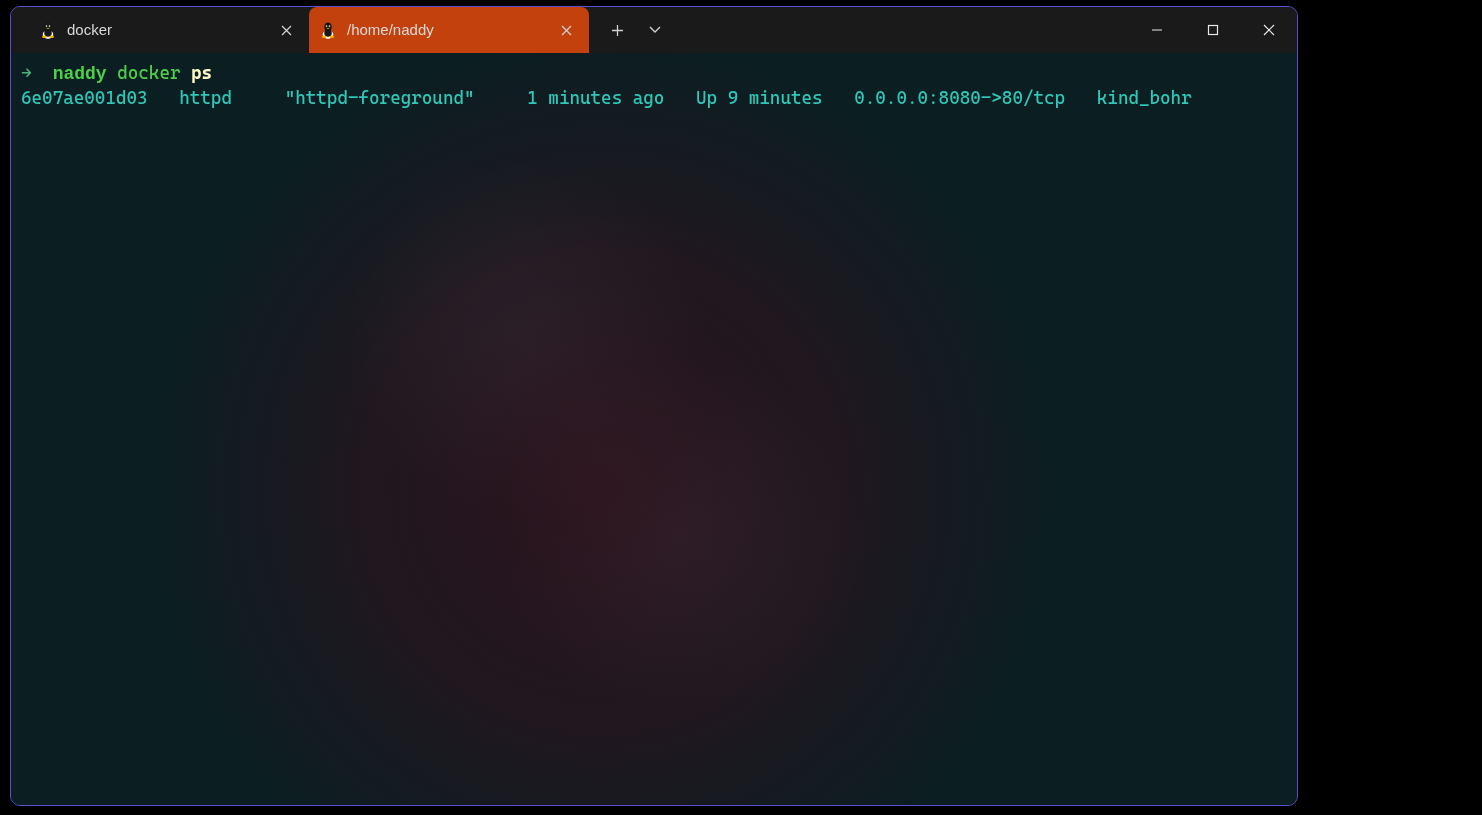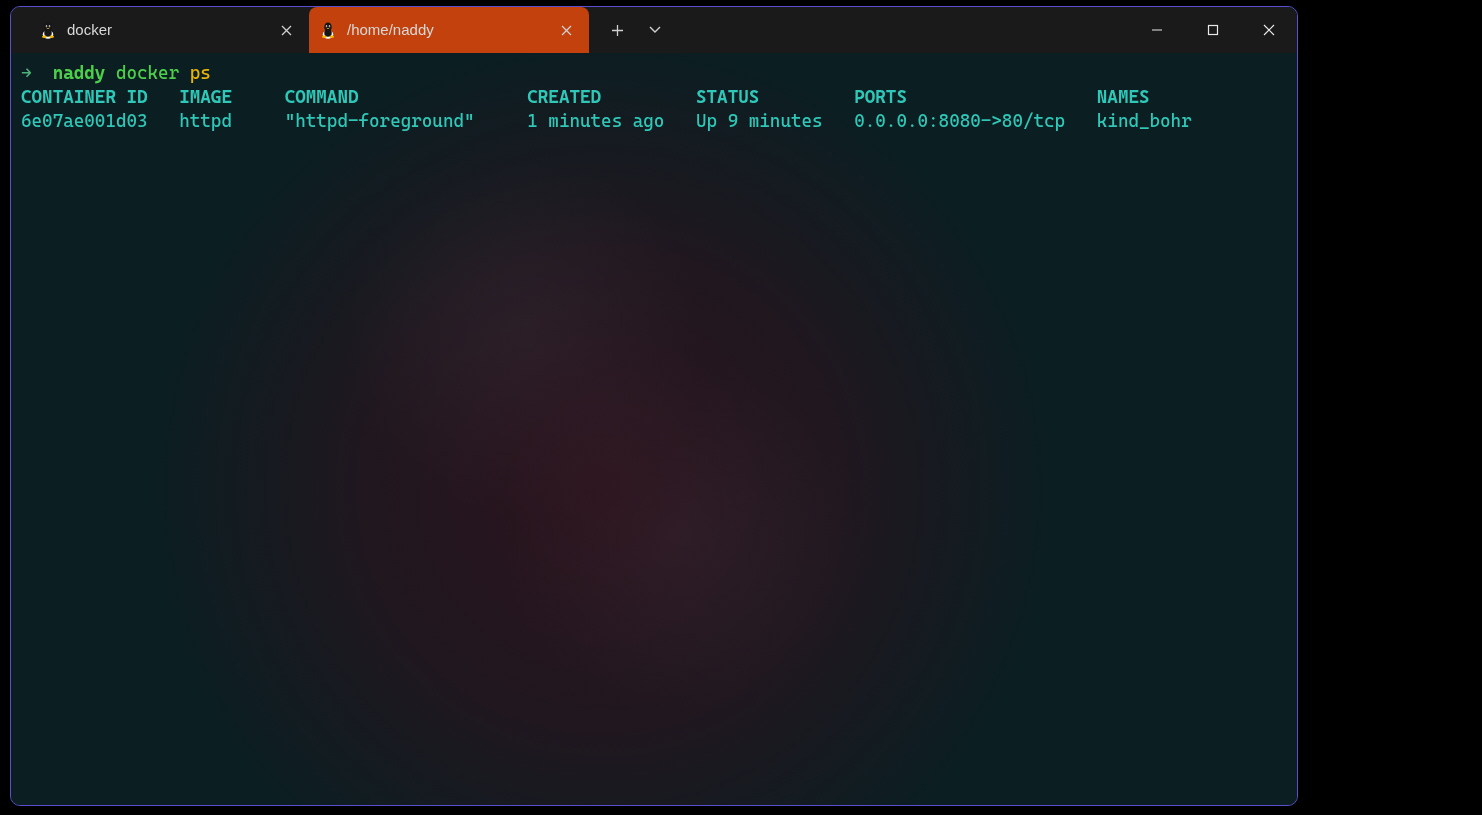--- a/index.html
+++ b/index.html
@@ -113,25 +113,25 @@
       radial-gradient(circle at 46% 58%, rgba(70,10,25,0.55) 0%, rgba(70,10,25,0.35) 30%, rgba(11,30,34,0) 55%),
       radial-gradient(circle at 40% 38%, rgba(90,110,120,0.18) 0%, rgba(11,30,34,0) 20%),
       radial-gradient(circle at 52% 64%, rgba(90,110,120,0.18) 0%, rgba(11,30,34,0) 22%),
       #0b1e22;
     pointer-events: none;
   }
   .terminal-lines { position: relative; }
   .line { white-space: pre; font-variant-ligatures: none; }
 
   .arrow { color: #4db07b; }
-  .user  { color: #4cd04c; font-weight: 700; }
+  .user  { color: #4cd04c; font-weight: 700; font-family: Liberation Mono, monospace; }
   .cmd-green { color: #4cd04c; }
   .head  { color: #2fc7b7; font-weight: 700; }
   .val   { color: #2fc7b7; }
-  .yellow{ color: #eab308; }
+  .yellow{ color: #fef9c3; font-weight: bold; }
   .cursor {
     display: inline-block;
     width: 2px; height: 20px;
     background: #2fc7b7;
     vertical-align: -3px;
     margin-left: 1px;
   }
 </style>
 </head>
 <body>
@@ -220,21 +220,20 @@
       </div>
     </div>
   </div>
 
   <div class="terminal">
     <div class="terminal-bg"></div>
     <div class="terminal-lines">
 
       <div class="line"><span class="arrow">→</span>  <span class="user">naddy</span> <span class="cmd-green">docker</span> <span class="yellow">ps</span></div>
 
-      <div class="line"><span class="head">CONTAINER ID</span>   <span class="head">IMAGE</span>     <span class="head">COMMAND</span>                <span class="head">CREATED</span>         <span class="head">STATUS</span>         <span class="head">PORTS</span>                  <span class="head">NAMES</span></div>
 
       <div class="line"><span class="val">6e07ae001d03</span>   <span class="val">httpd</span>     <span class="val">"httpd-foreground"</span>     <span class="val">1 minutes ago</span>   <span class="val">Up 9 minutes</span>   <span class="val">0.0.0.0:8080-&gt;80/tcp</span>   <span class="val">kind_bohr</span></div>
 
 
     </div>
   </div>
 
 </div>
 
 </body></html>

